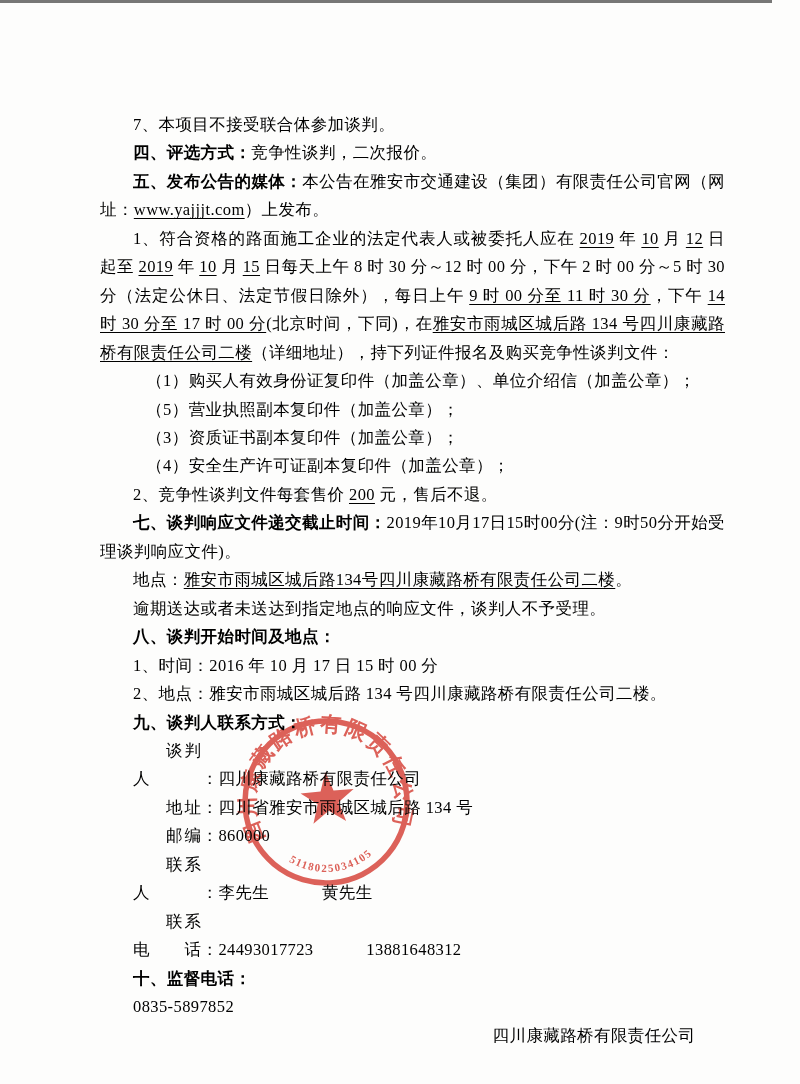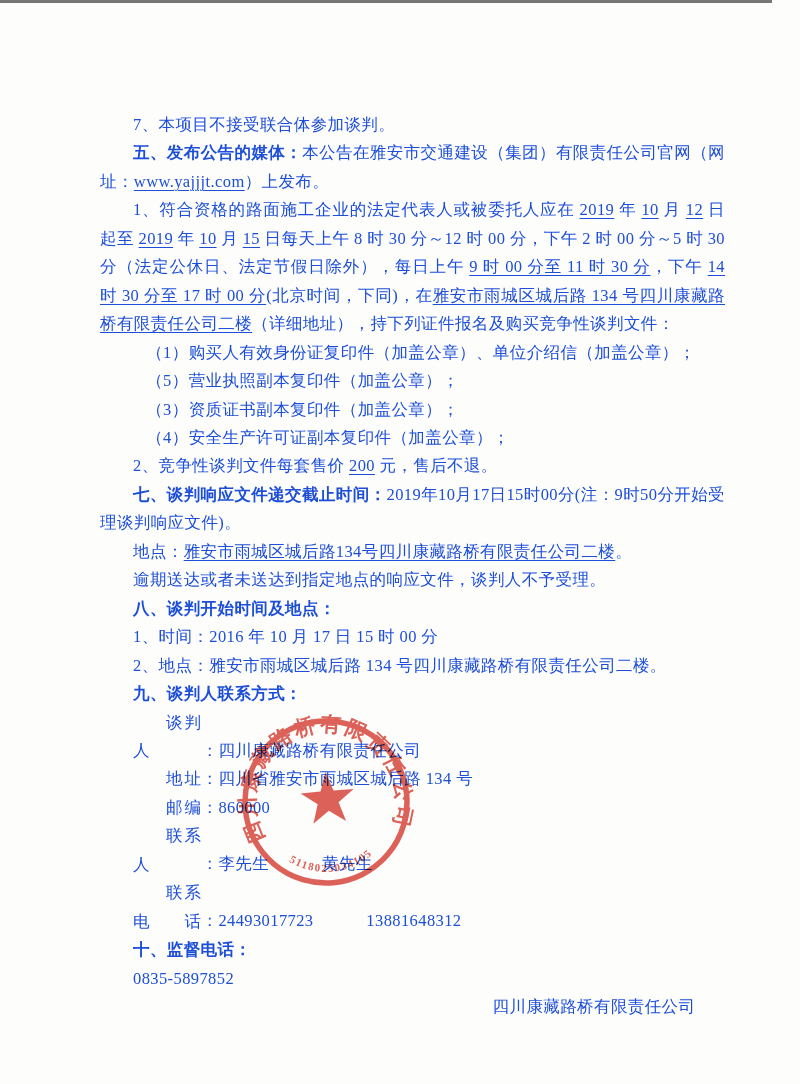--- a/index.html
+++ b/index.html
@@ -1,18 +1,18 @@
 <!DOCTYPE html>
 <html><head>
 <meta charset="utf-8">
 <style>
   html,body { margin:0; padding:0; background:#e8e8e8; }
   .page {
     position:relative; width:800px; height:1084px; margin:0 auto;
-    background:#fdfdfc; overflow:hidden; color:#1d4ed8;
+    background:#fdfdfc; overflow:hidden; color:#000000;
     font-family:"Liberation Serif","DejaVu Serif",serif;
     font-size:16.5px; letter-spacing:0.4px;
   }
   .scan-edge-top {
     position:absolute; top:0; left:0; width:772px; height:3px;
     background:#4a4a4a; opacity:.75;
   }
   .doc-body {
     position:absolute; left:100px; top:111px; width:625px;
     line-height:28.45px; text-align:justify;
@@ -49,20 +49,21 @@
 </style>
 </head>
 <body>
 
 <div class="page">
   <div class="scan-edge-top"></div>
 
   <div class="doc-body" id="doc-body">
 
   <div class="para "><span>7、本项目不接受联合体参加谈判。</span></div>
+      <div class="para "><span class="b">四、评选方式：</span><span>竞争性谈判，二次报价。</span></div>
       <div class="para "><span class="b">五、发布公告的媒体：</span><span>本公告在雅安市交通建设（集团）有限责任公司官网（网址：</span><span class="u">www.yajjjt.com</span><span>）上发布。</span></div>
       <div class="para "><span>1、符合资格的路面施工企业的法定代表人或被委托人应在 </span><span class="u">2019</span><span> 年 </span><span class="u">10</span><span> 月 </span><span class="u">12</span><span> 日起至 </span><span class="u">2019</span><span> 年 </span><span class="u">10</span><span> 月 </span><span class="u">15</span><span> 日每天上午 8 时 30 分～12 时 00 分，下午 2 时 00 分～5 时 30 分（法定公休日、法定节假日除外），每日上午 </span><span class="u">9 时 00 分至 11 时 30 分</span><span>，下午 </span><span class="u">14 时 30 分至 17 时 00 分</span><span>(北京时间，下同)，在</span><span class="u">雅安市雨城区城后路 134 号四川康藏路桥有限责任公司二楼</span><span>（详细地址），持下列证件报名及购买竞争性谈判文件：</span></div>
       <div class="para subindent"><span>（1）购买人有效身份证复印件（加盖公章）、单位介绍信（加盖公章）；</span></div>
       <div class="para subindent"><span>（5）营业执照副本复印件（加盖公章）；</span></div>
       <div class="para subindent"><span>（3）资质证书副本复印件（加盖公章）；</span></div>
       <div class="para subindent"><span>（4）安全生产许可证副本复印件（加盖公章）；</span></div>
       <div class="para "><span>2、竞争性谈判文件每套售价 </span><span class="u">200</span><span> 元，售后不退。</span></div>
       <div class="para "><span class="b">七、谈判响应文件递交截止时间：</span><span>2019年10月17日15时00分(注：9时50分开始受理谈判响应文件)。</span></div>
       <div class="para "><span>地点：</span><span class="u">雅安市雨城区城后路134号四川康藏路桥有限责任公司二楼</span><span>。</span></div>
       <div class="para "><span>逾期送达或者未送达到指定地点的响应文件，谈判人不予受理。</span></div>

